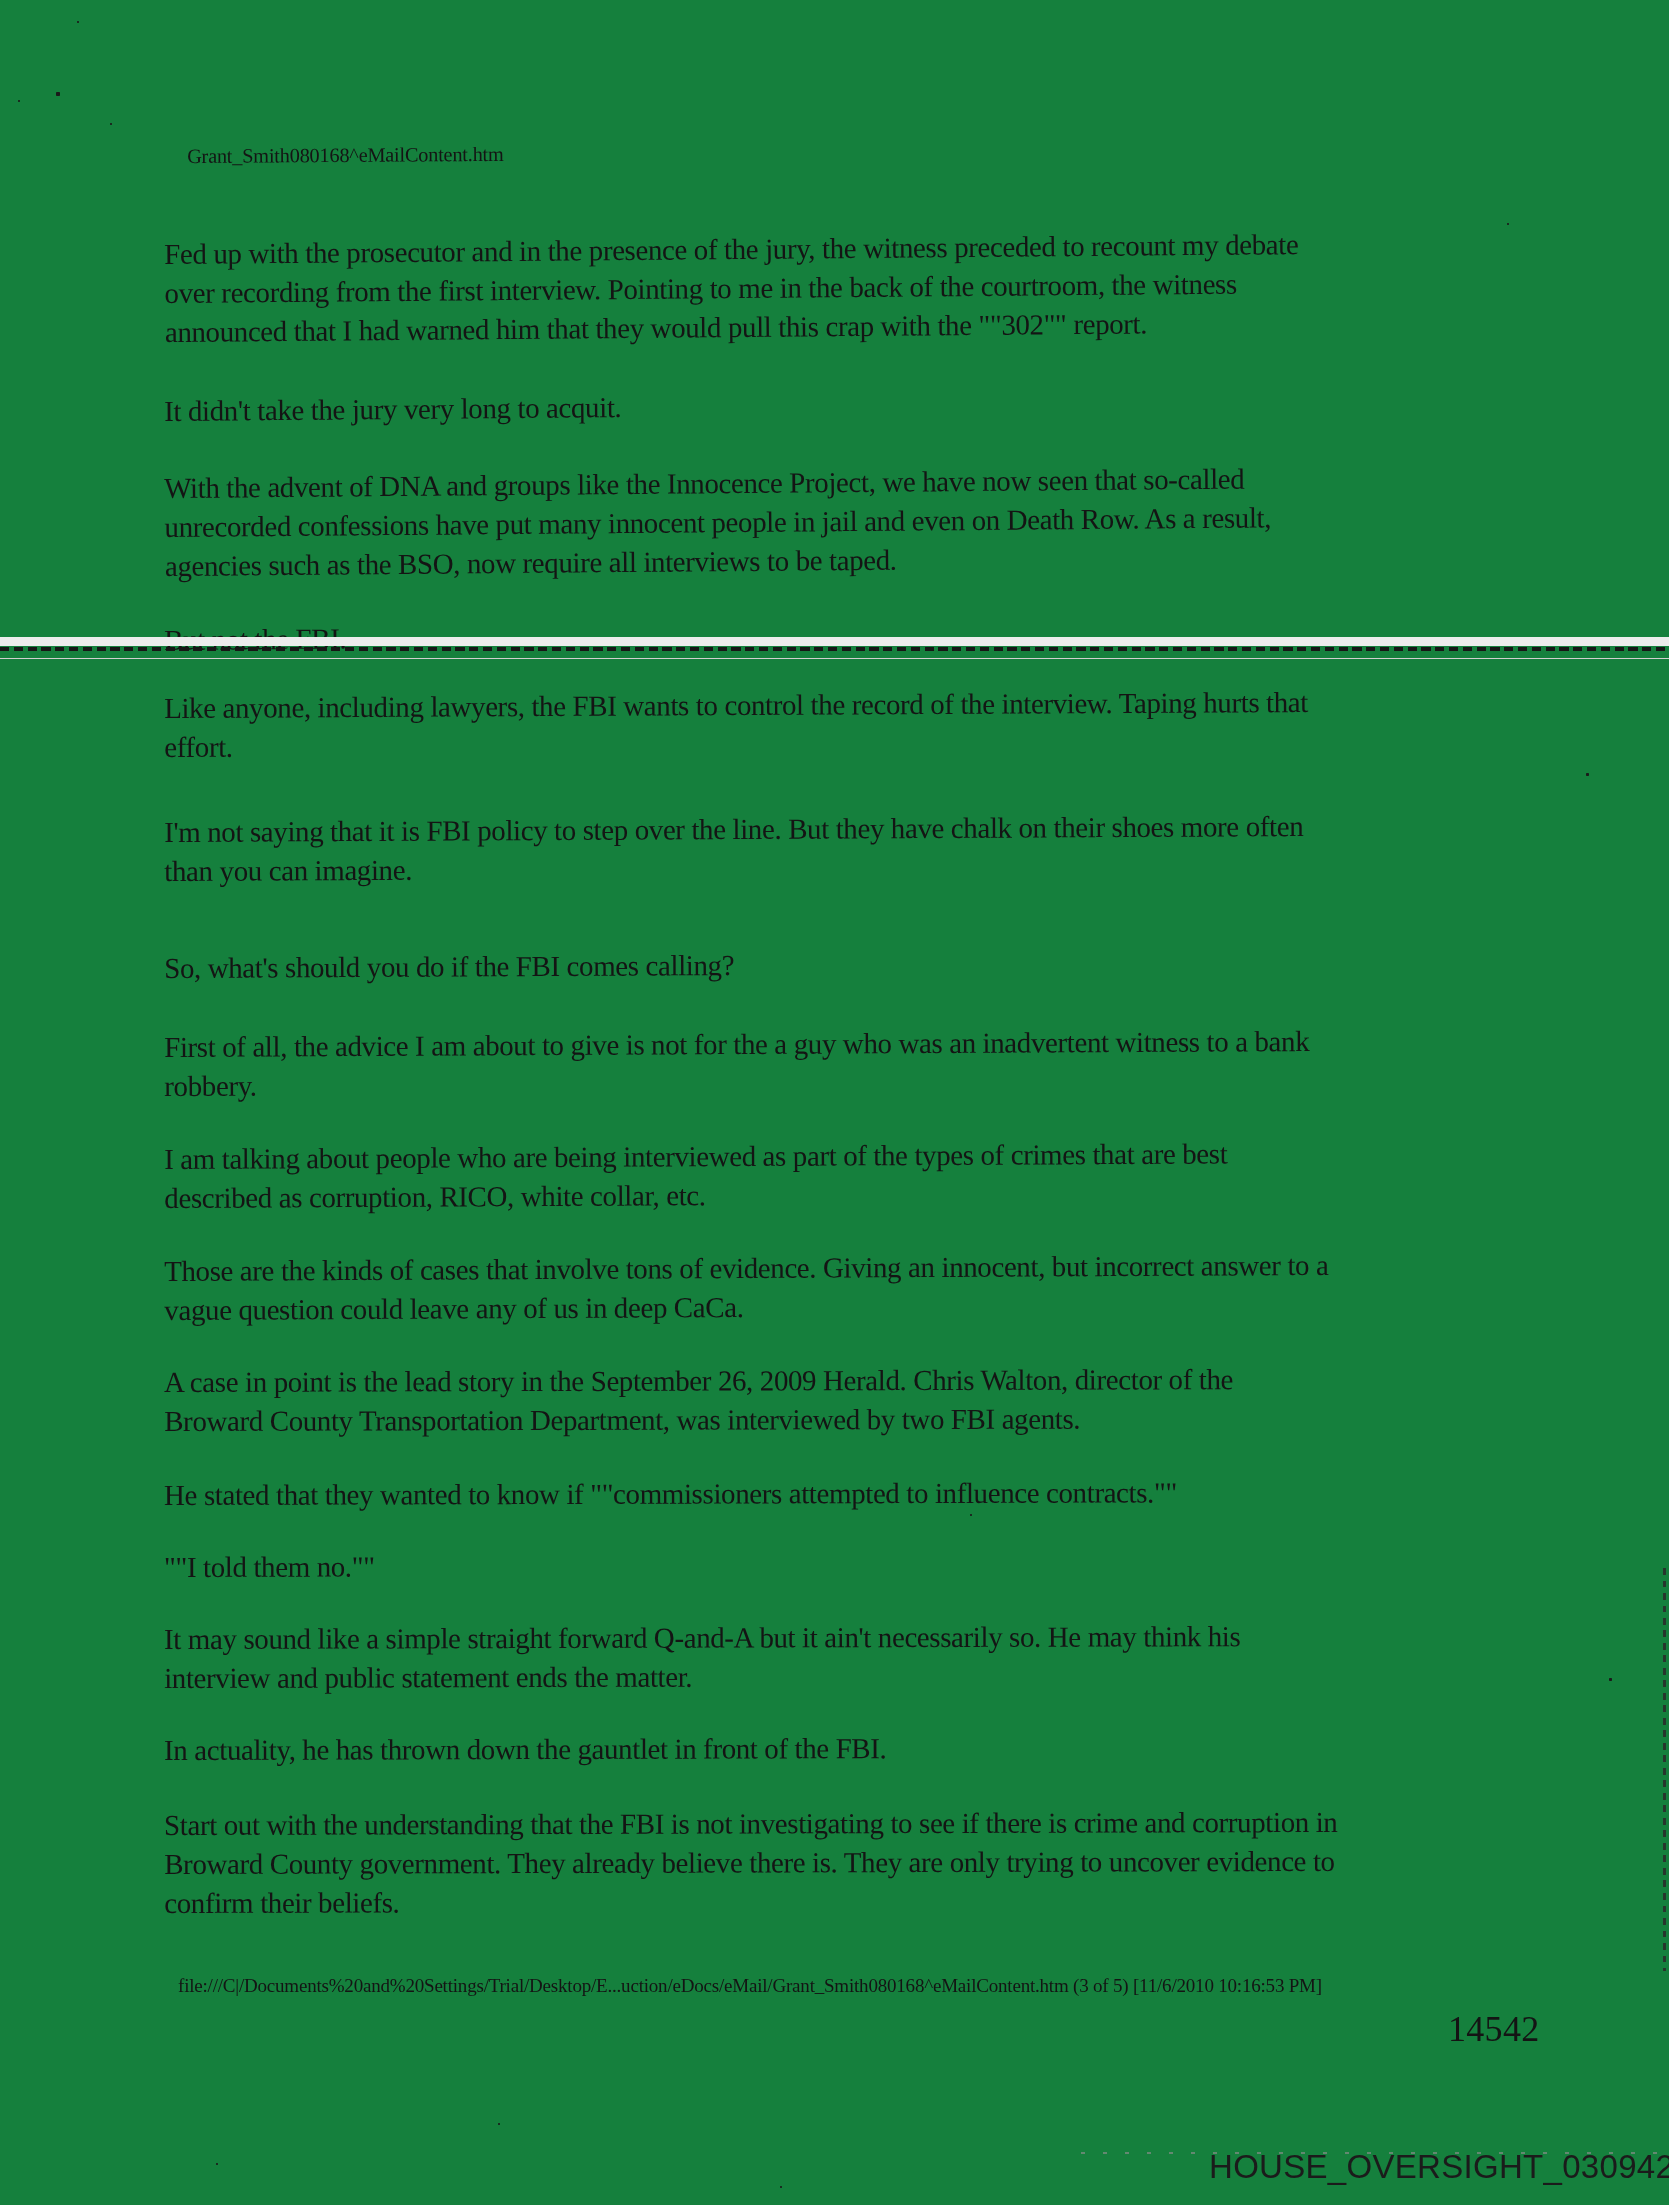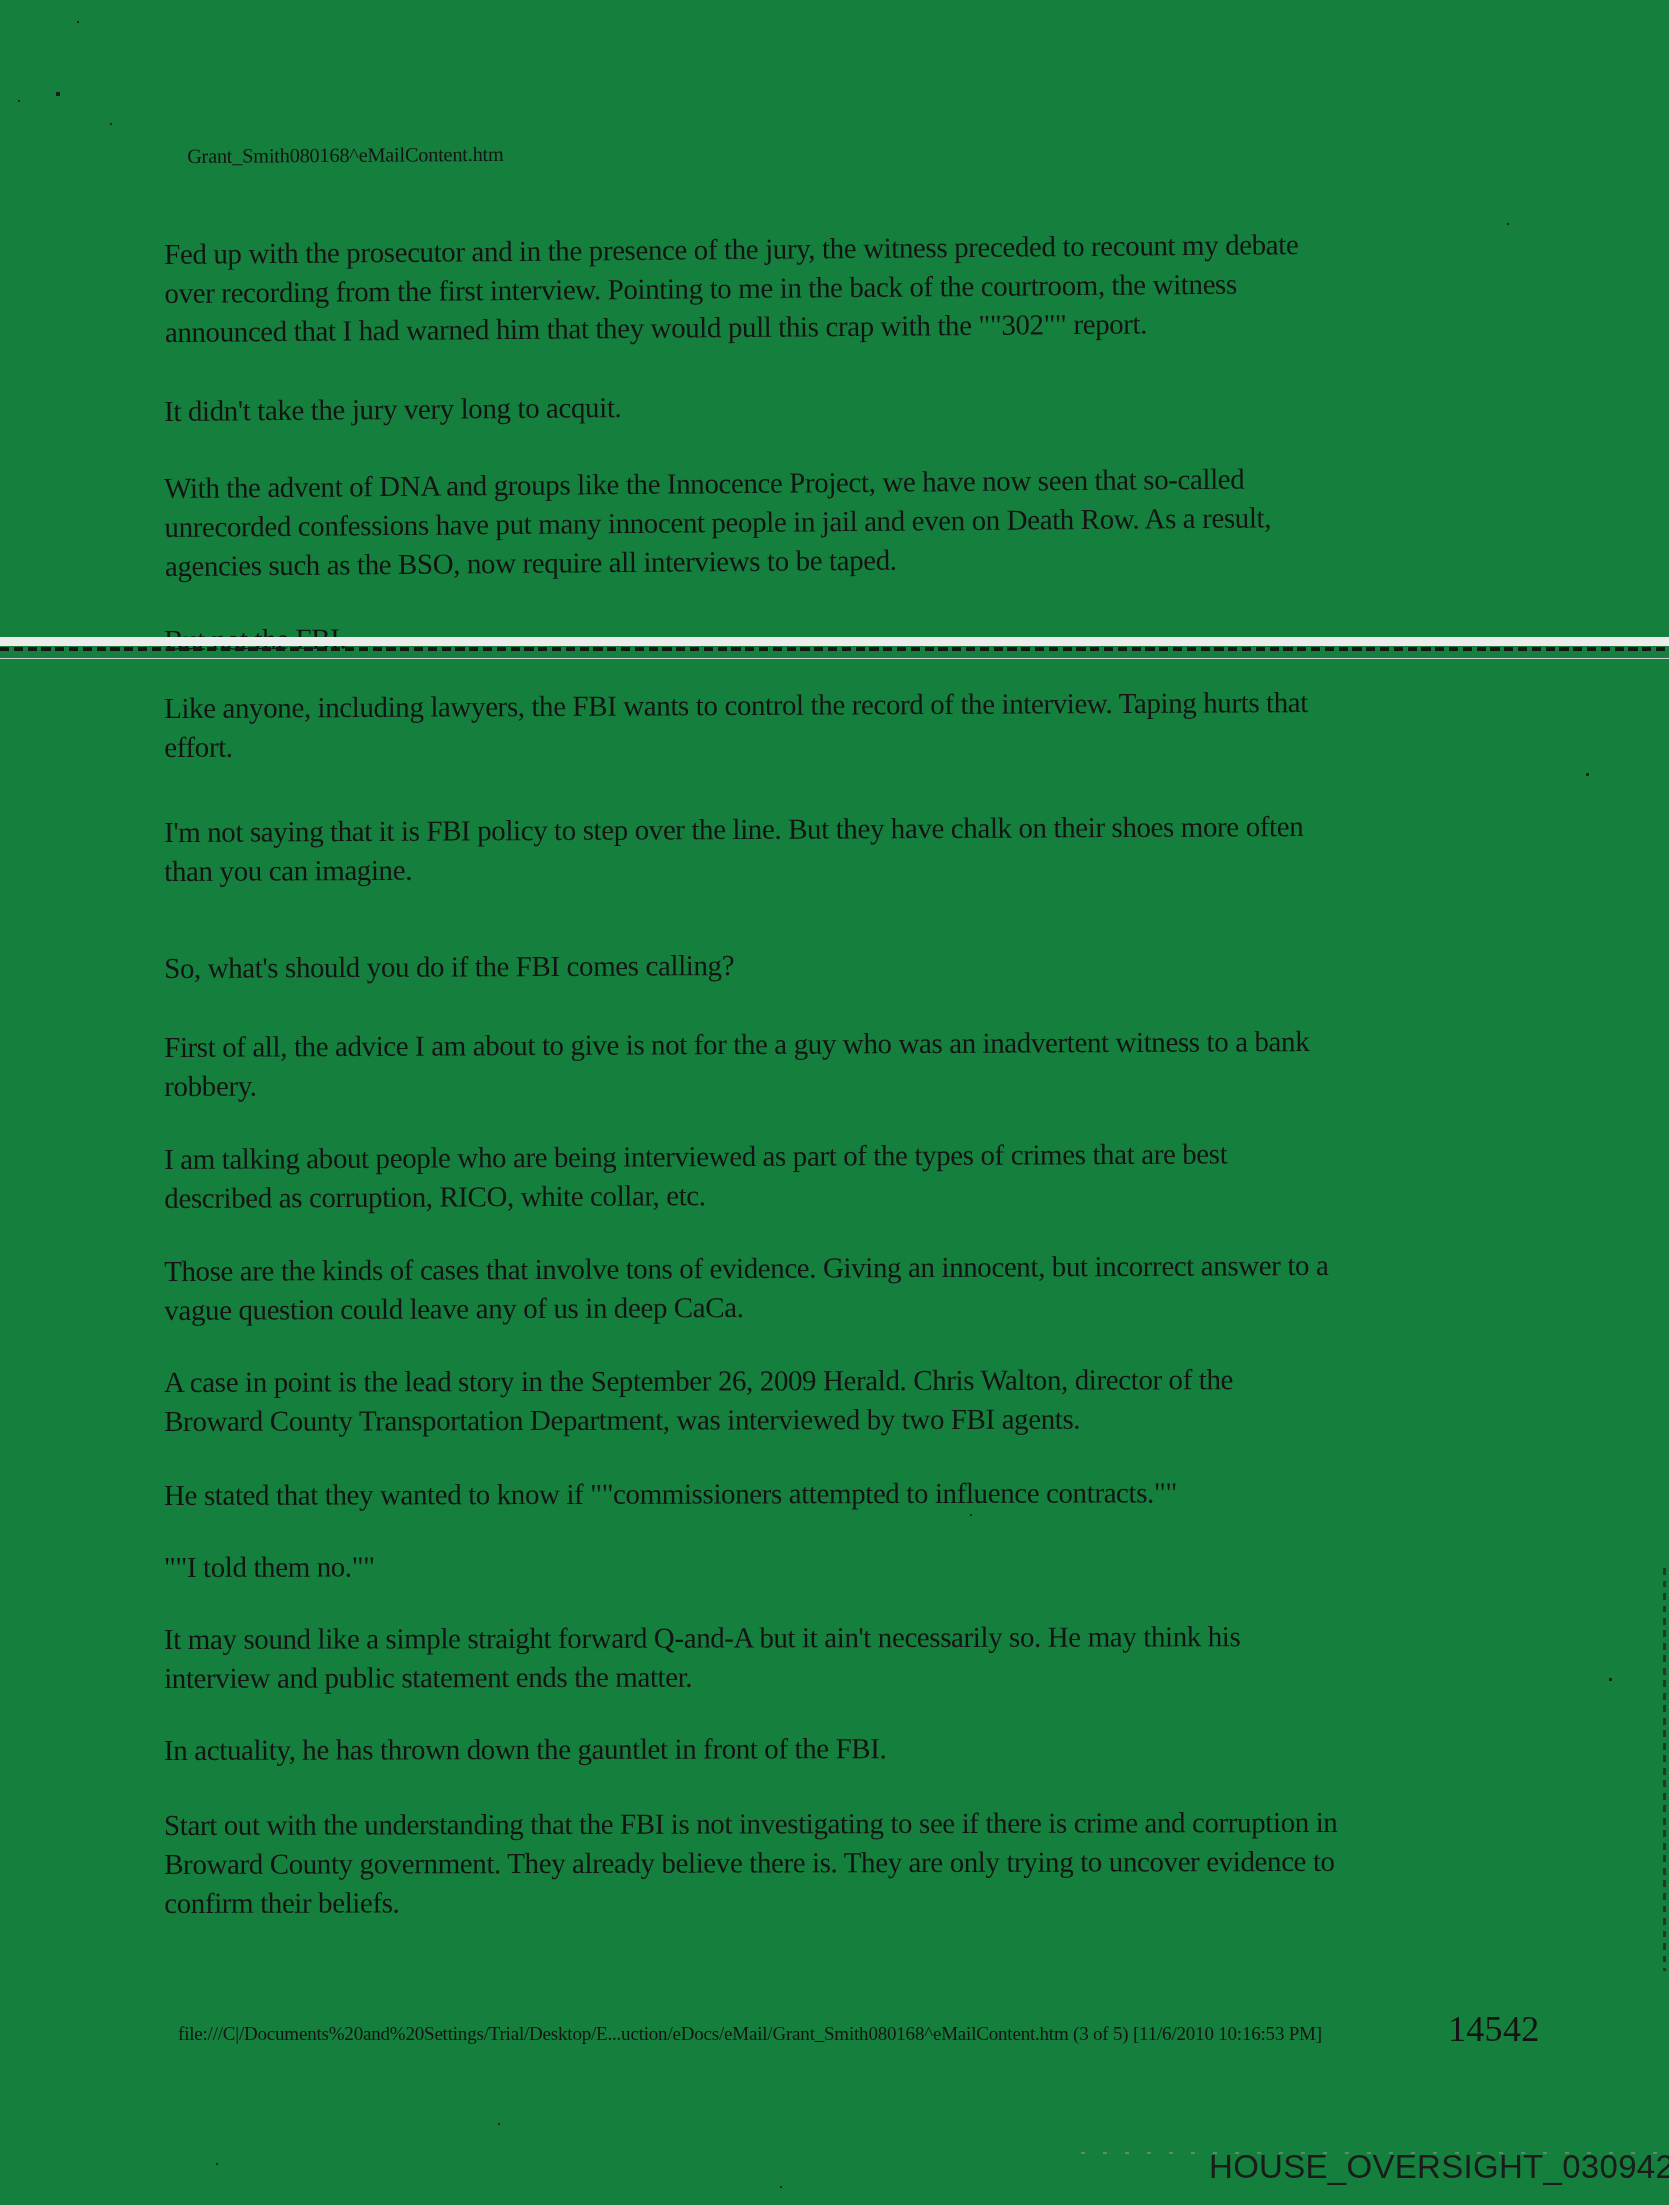--- a/index.html
+++ b/index.html
@@ -70,21 +70,20 @@
     width: 588px; height: 2px;
     background: repeating-linear-gradient(90deg, #8d8d8d 0 3.9px, transparent 3.9px 22px);
     opacity: 0.65;
   }
   .footer-path {
     position: absolute;
     left: 178px; top: 1975px;
     font-size: 19px;
     letter-spacing: -0.2px;
     white-space: pre;
-    margin-top: 48px;
   }
   .footer-number {
     position: absolute;
     left: 1448px; top: 2008px;
     font-size: 36px;
     letter-spacing: 0.3px;
   }
   .bates-stamp {
     position: absolute;
     left: 1209px; top: 2148px;

